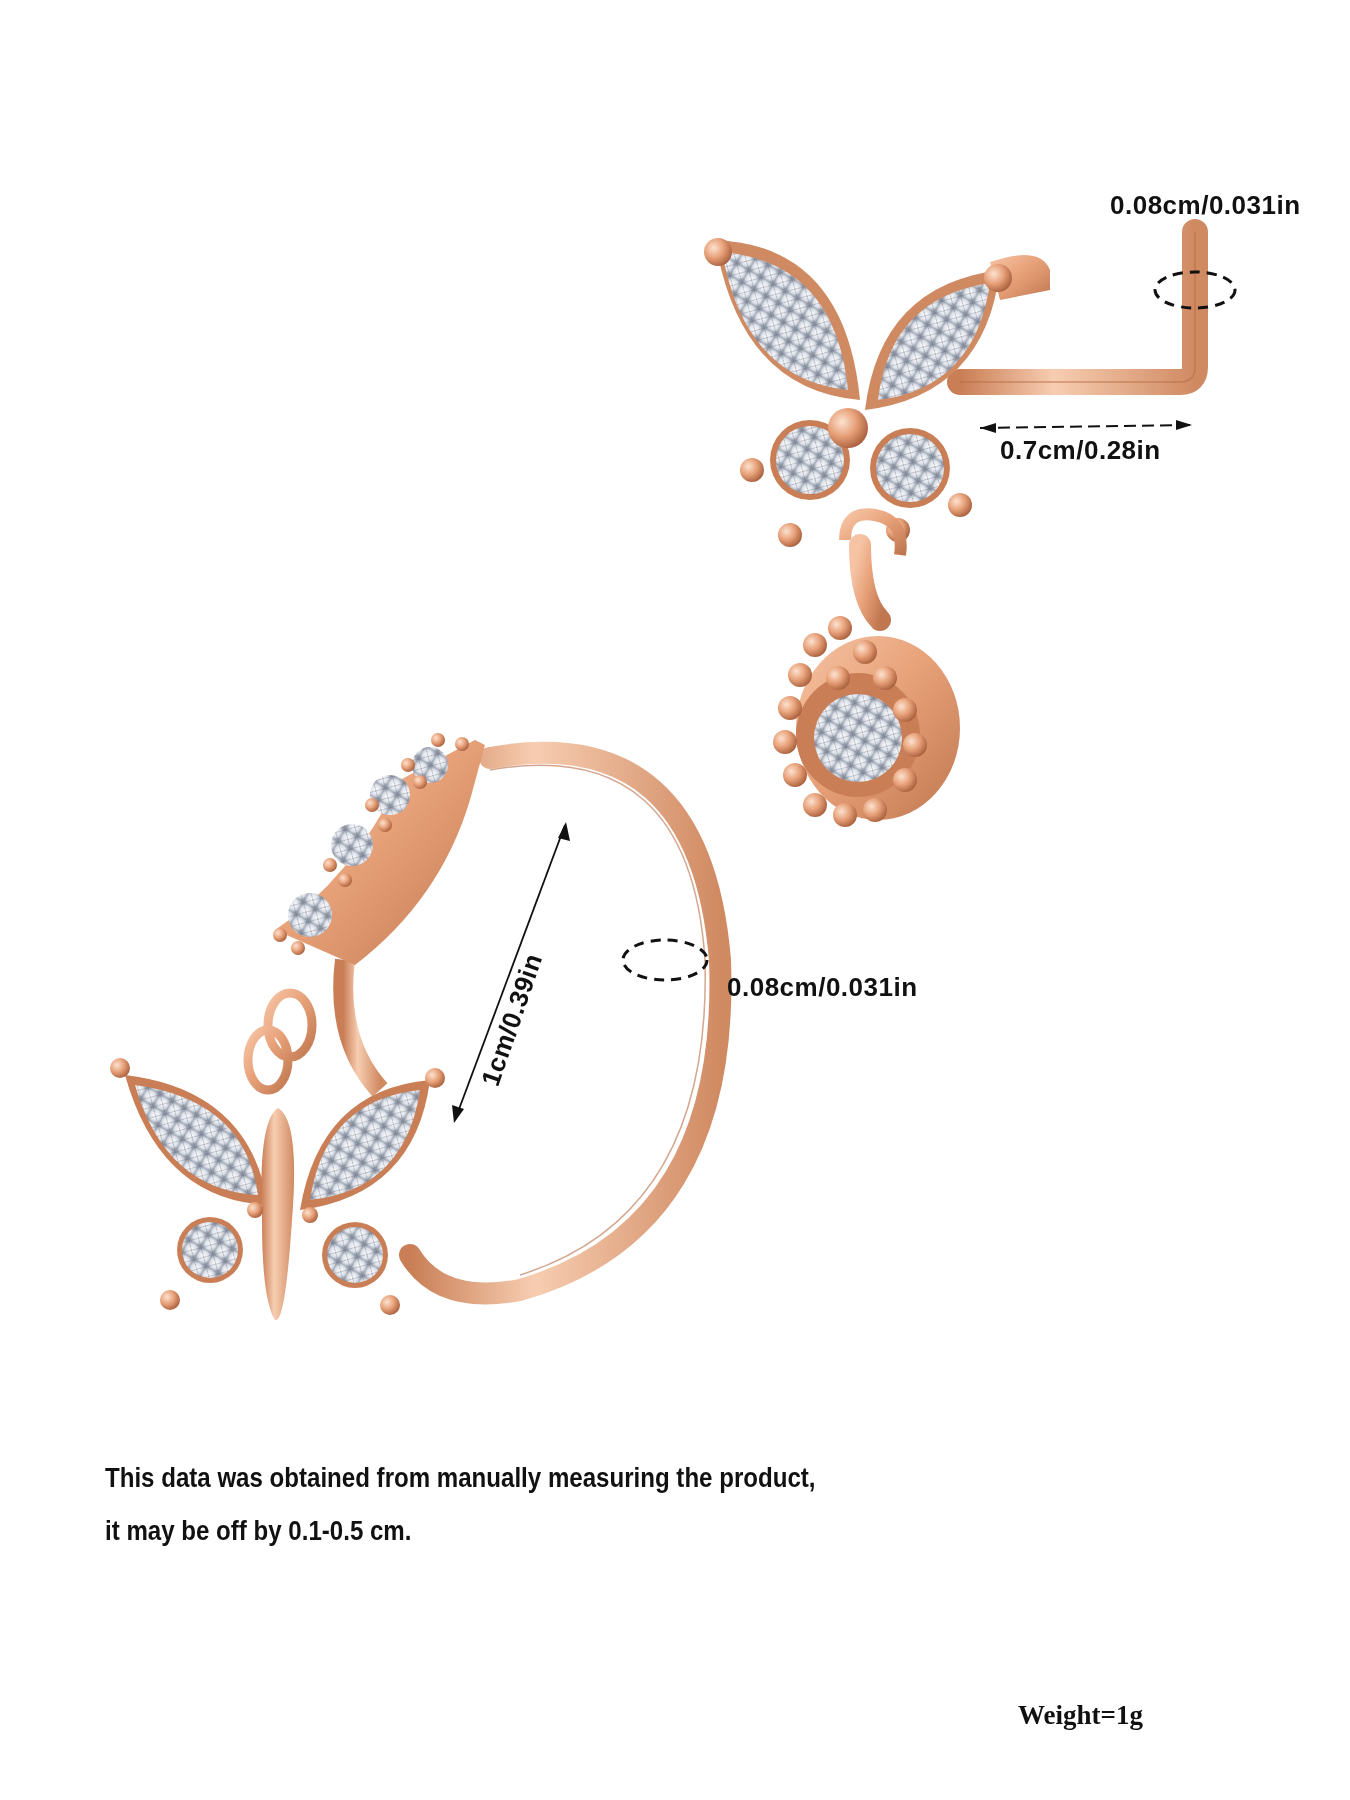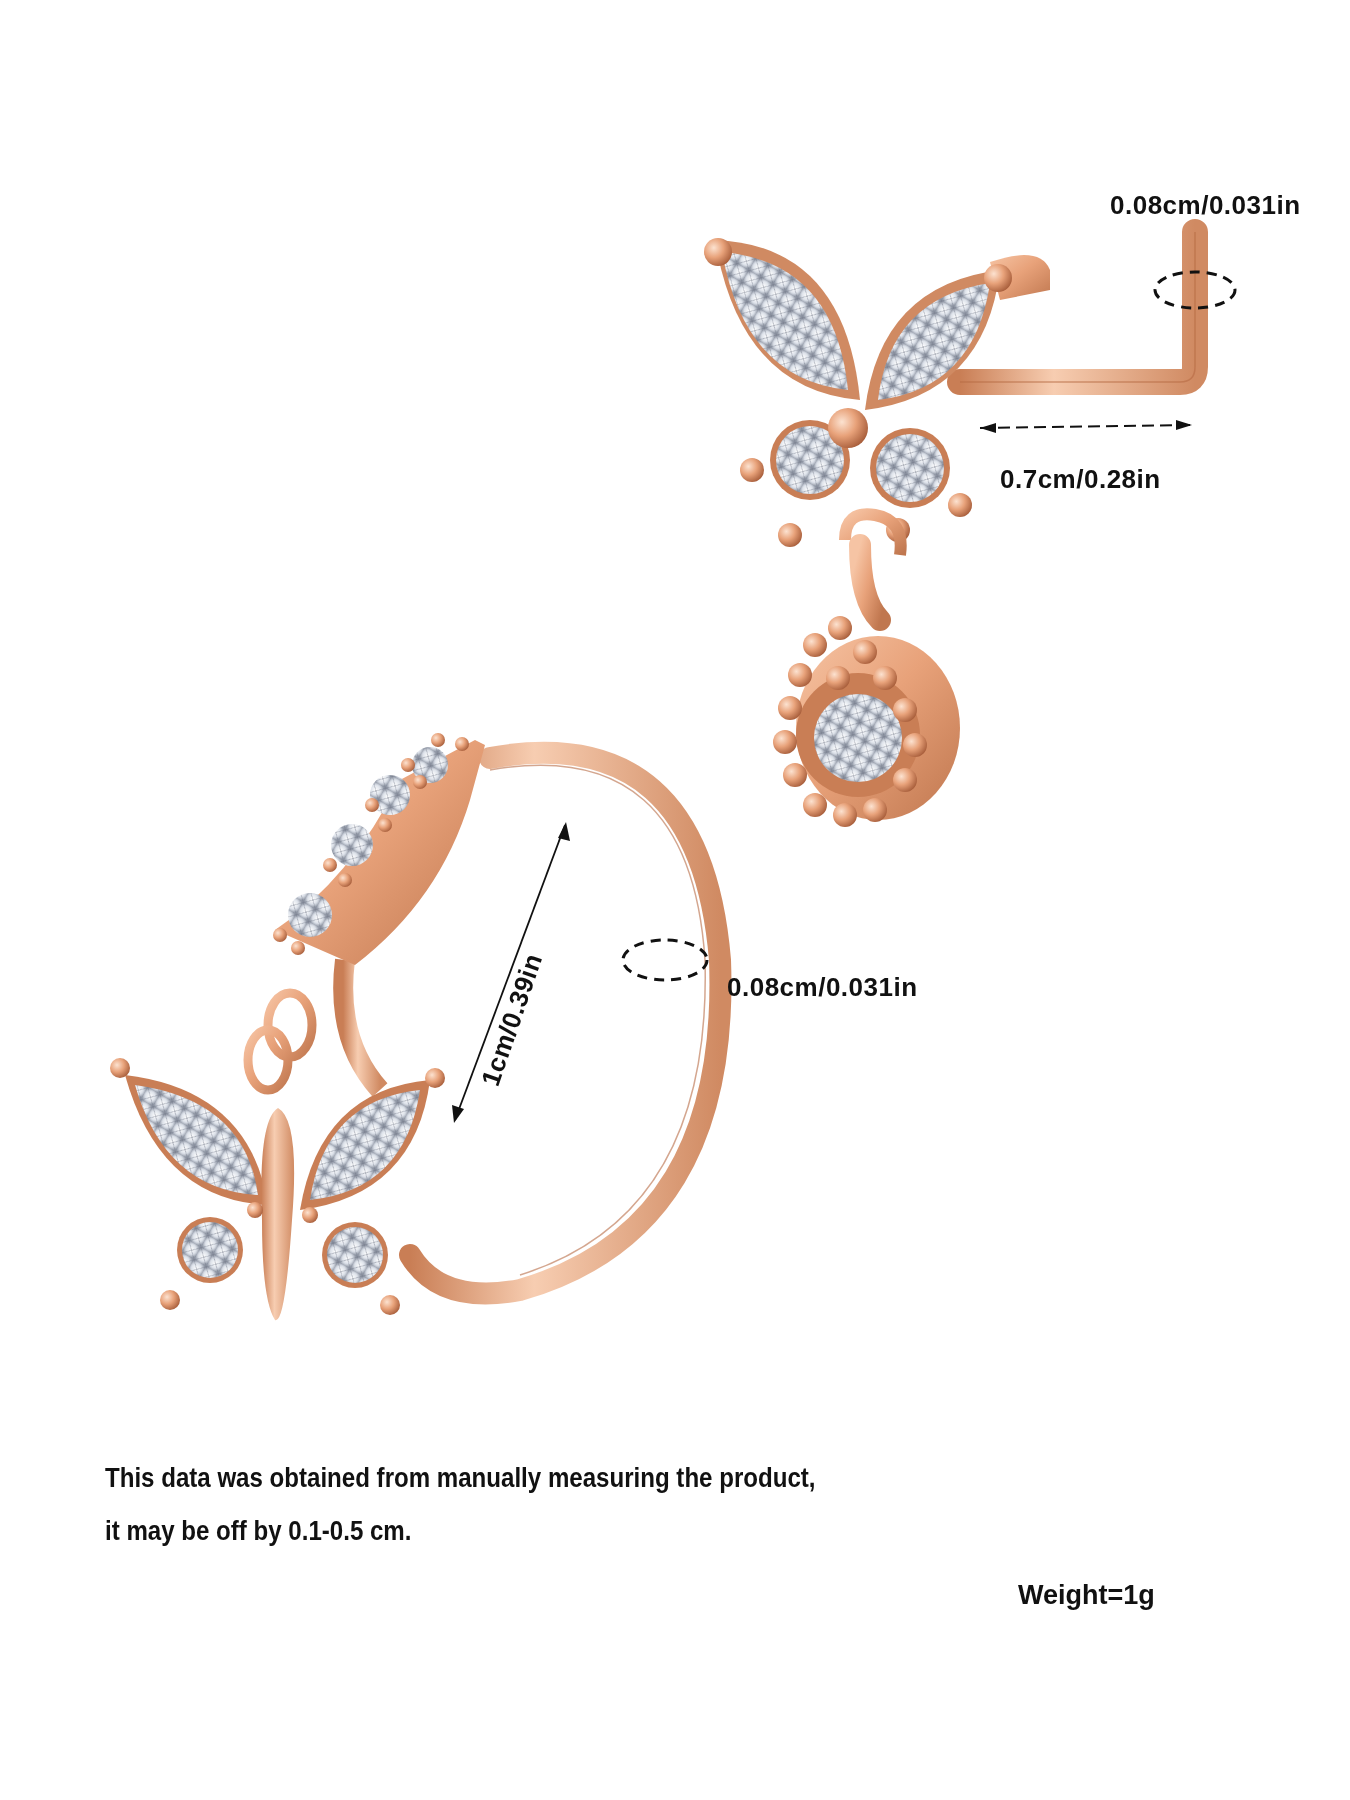--- a/index.html
+++ b/index.html
@@ -154,22 +154,22 @@
     </g>
 
     <line x1="565" y1="825" x2="455" y2="1120" stroke="#111" stroke-width="1.8"></line>
     <path d="M566 822 L558 838 L570 841 Z" fill="#111"></path>
     <path d="M454 1123 L452 1105 L464 1109 Z" fill="#111"></path>
   </g>
 </svg>
 
 <div class="label dim" style="left:1110px; top:190px;">0.08cm/0.031in</div>
 
-<div class="label dim" style="left:1000px; top:464px;">0.7cm/0.28in</div>
+<div class="label dim" style="left:1000px; top:435px;">0.7cm/0.28in</div>
 
 <div class="label dim rot" style="left:475px; top:1080px; transform: rotate(-71deg);">1cm/0.39in</div>
 
 <div class="label dim" style="left:727px; top:972px;">0.08cm/0.031in</div>
 
 <div class="note" style="left:105px; top:1462px;">This data was obtained from manually measuring the product,</div>
 <div class="note" style="left:105px; top:1515px;">it may be off by 0.1-0.5 cm.</div>
 
-<div class="label weight" style="left:1018px; top:1580px;">Weight=1g</div>
+<div class="label weight" style="left:1018px; top:1700px;font-family:Liberation Serif, serif;">Weight=1g</div>
 
 </body></html>

